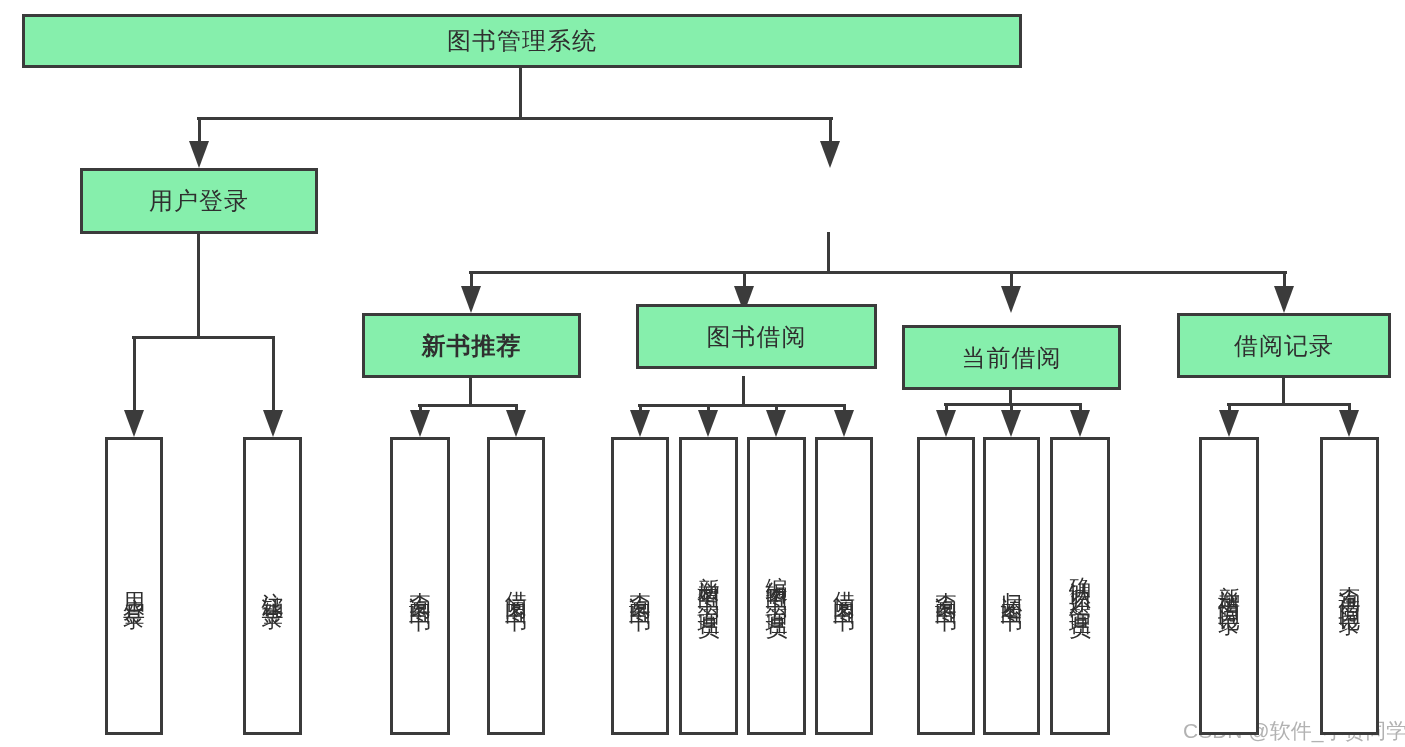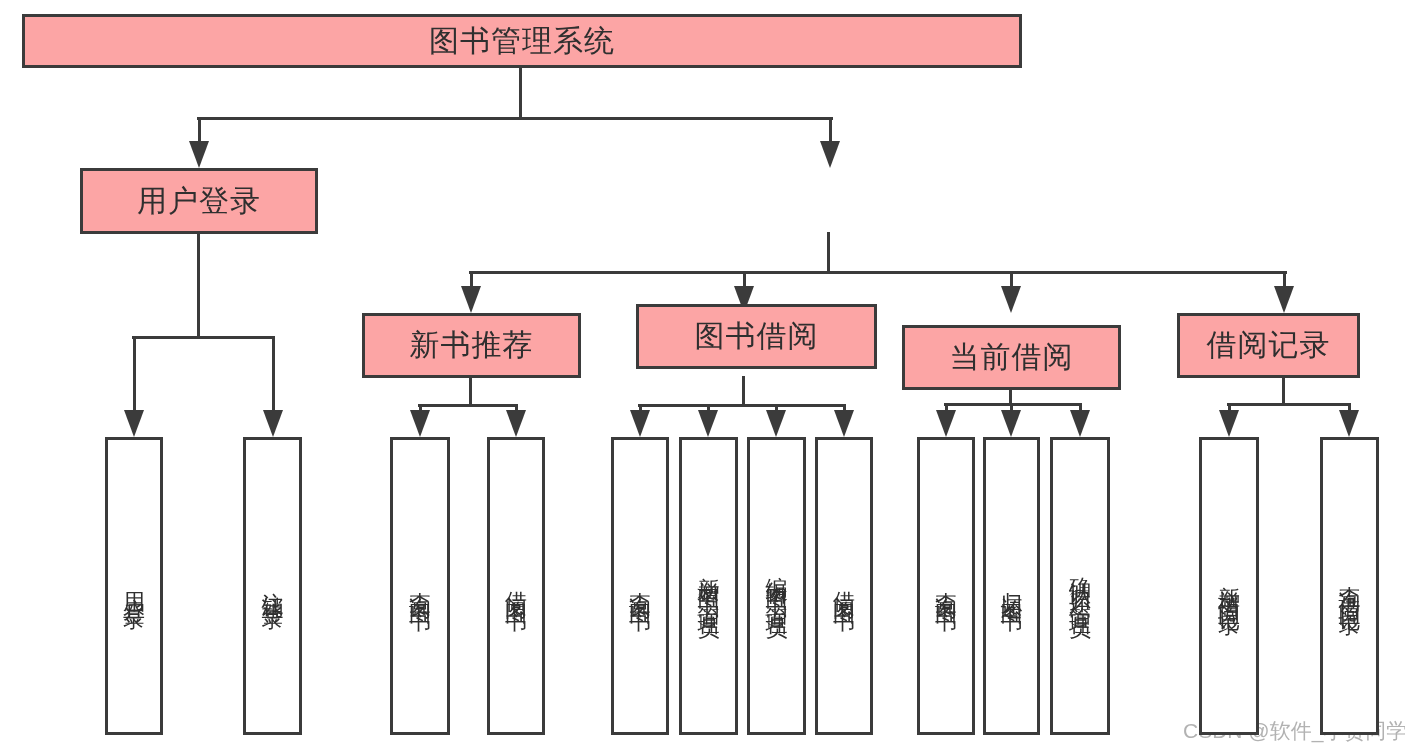--- a/index.html
+++ b/index.html
@@ -3,23 +3,23 @@
 <meta charset="utf-8">
 <style>
   html,body { margin:0; padding:0; background:#ffffff; }
   #stage {
     position:relative; width:1405px; height:747px;
     background:#ffffff; overflow:hidden;
     font-family:"Liberation Sans","DejaVu Sans",sans-serif;
   }
   .box {
     position:absolute; box-sizing:border-box;
-    border:3px solid #3b3b3b; background:#fca5a5;
+    border:3px solid #3b3b3b; background:#86efac;
     display:flex; align-items:center; justify-content:center;
-    font-size:30px; color:#2f2f2f; letter-spacing:1px;
+    font-size:24px; color:#2f2f2f; letter-spacing:1px;
     z-index:2; white-space:nowrap;
   }
   .vbox {
     position:absolute; box-sizing:border-box; top:437px; height:298px;
     border:3px solid #3b3b3b; background:#ffffff;
     display:flex; align-items:center; justify-content:center;
     z-index:2;
   }
   .vtext {
     writing-mode:vertical-rl; text-orientation:mixed;
@@ -100,30 +100,30 @@
   <div class="arrow" style="left:1339px; top:404px; height:33px;"></div>
 
   <div class="box" style="left:22px; top:14px; width:1000px; height:54px;">
       <span>图书管理系统</span>
     </div>
 
   <div class="box" style="left:80px; top:168px; width:238px; height:66px;">
       <span>用户登录</span>
     </div>
 
-  <div class="box" style="left:362px; top:313px; width:219px; height:65px;">
+  <div class="box" style="left:362px; top:313px; width:219px; height:65px;font-weight:bold;">
       <span>新书推荐</span>
     </div>
   <div class="box" style="left:636px; top:304px; width:241px; height:65px;">
       <span>图书借阅</span>
     </div>
   <div class="box" style="left:902px; top:313px; width:219px; height:65px;margin-top:12px;">
       <span>当前借阅</span>
     </div>
-  <div class="box" style="left:1177px; top:313px; width:183px; height:65px;text-align:center;">
+  <div class="box" style="left:1177px; top:313px; width:214px; height:65px;text-align:center;">
       <span>借阅记录</span>
     </div>
 
   <div class="vbox" style="left:105px; width:58px;">
       <span class="vtext">用户登录</span>
     </div>
   <div class="vbox" style="left:243px; width:59px;">
       <span class="vtext">注销登录</span>
     </div>
 

